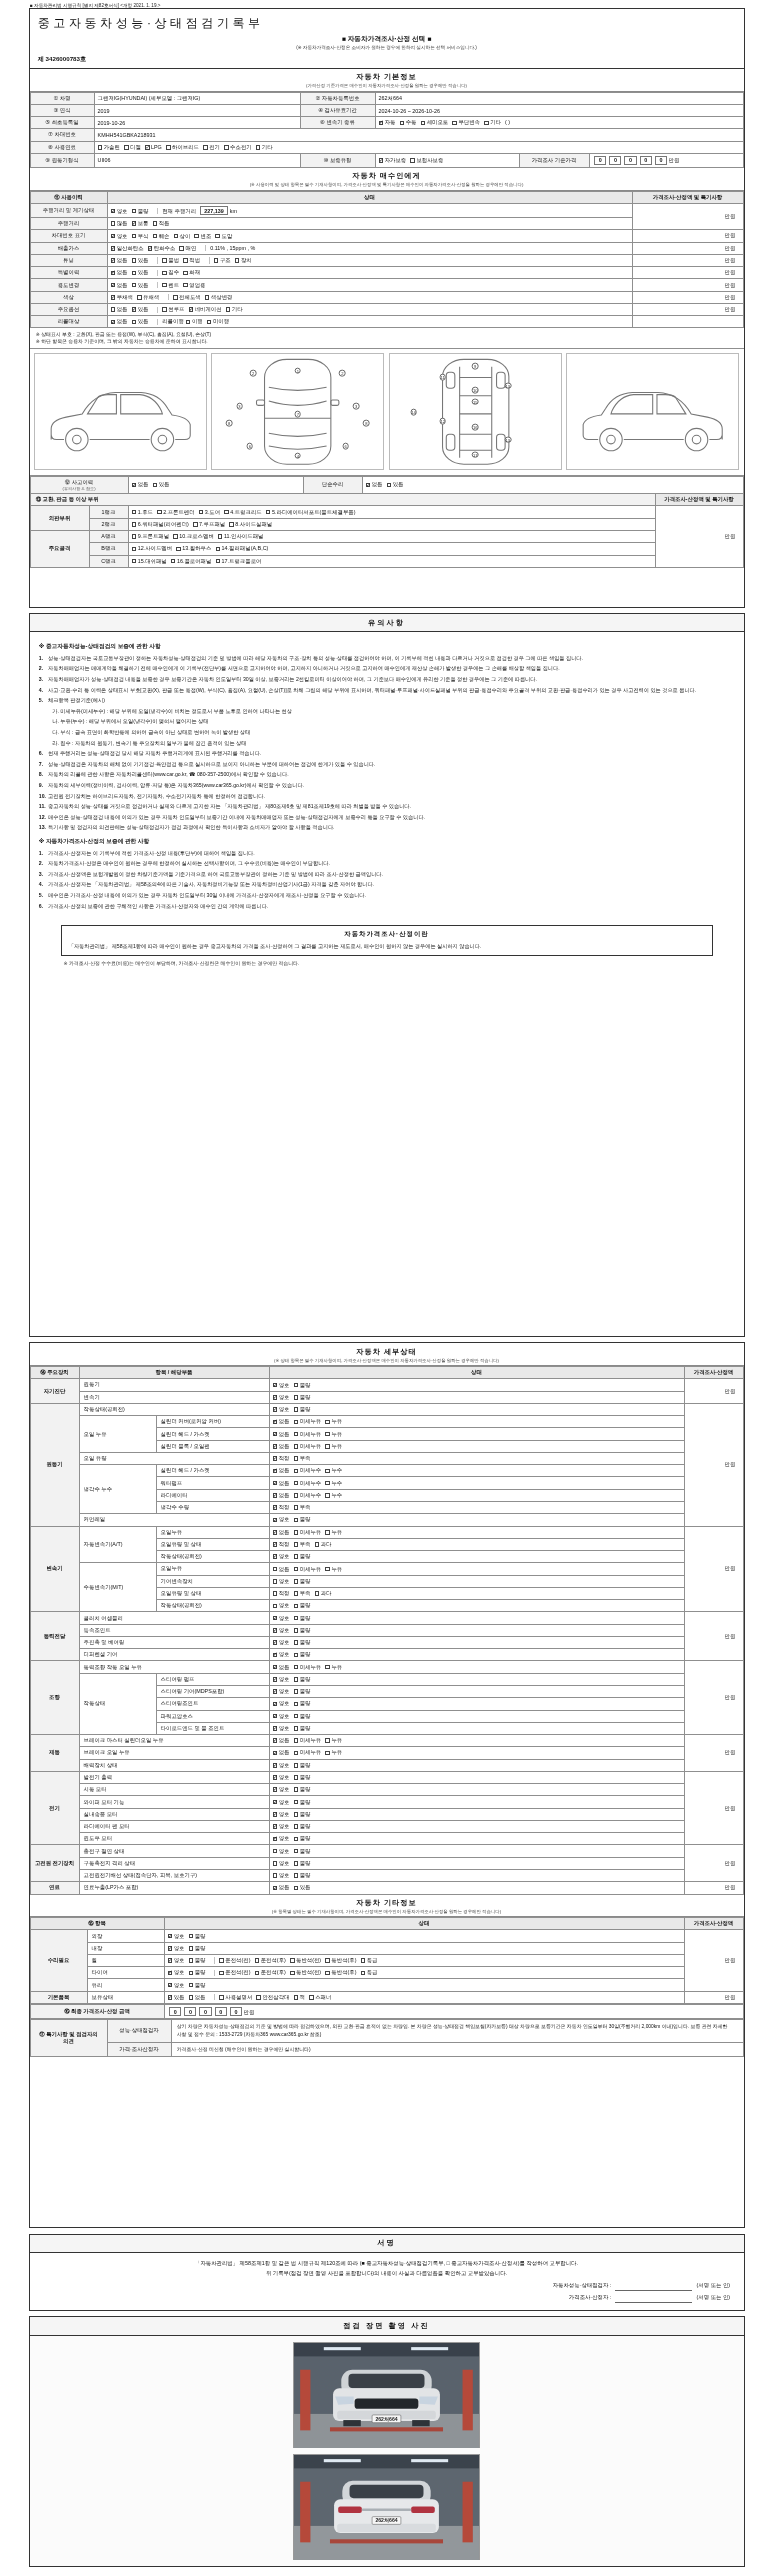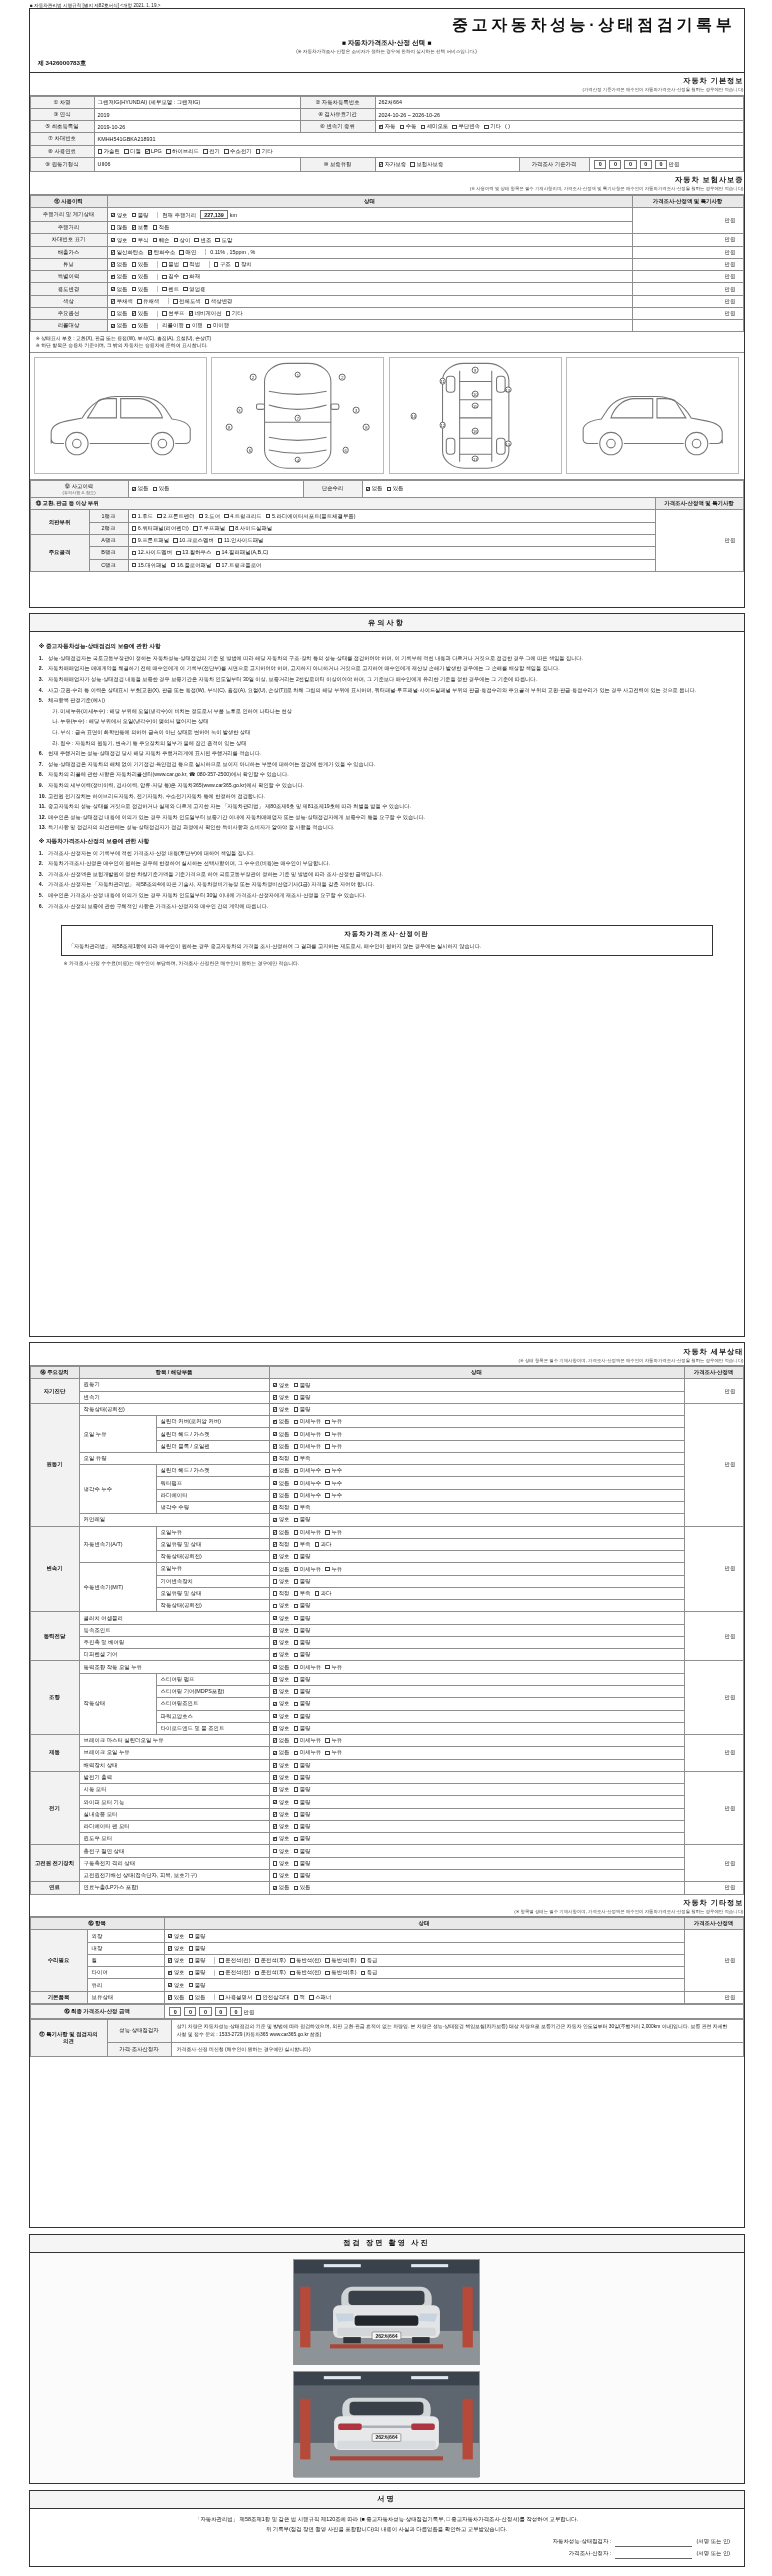--- a/index.html
+++ b/index.html
@@ -7,25 +7,25 @@
 body{width:773px;font-family:"Liberation Sans","DejaVu Sans",sans-serif;color:#111}
 .sheet{width:716px;margin:0 auto;padding-top:2.1px}
 .topline{display:flex;justify-content:space-between;font-size:4.6px;color:#222;padding:0.5px 1.5px}
 .blk{border:1px solid #333;margin-bottom:5.2px;background:#fff}
 #blk1{min-height:600px}
 #blk2{min-height:886px}
 #blk3{min-height:724px}
 #blk4{min-height:234px}
 #blk5{min-height:72px}
 .doc-header{padding:6.2px 8.2px 4.1px;border-bottom:1px solid #333}
-.doc-title{text-align:right;font-size:16px;font-weight:bold;letter-spacing:3.6px}
+.doc-title{text-align:left;font-size:12px;font-weight:normal;letter-spacing:3.6px}
 .doc-sub{text-align:center;font-size:6.7px;font-weight:bold;margin-top:2.6px}
 .doc-note{text-align:center;font-size:4.6px;color:#333;margin-top:1.5px}
 .doc-no{font-size:6.2px;font-weight:bold;margin-top:4.6px}
-.sec-head{text-align:right;padding:3.1px 0 2.6px;border-bottom:0.5px solid #8a8a8a;background:#fff}
+.sec-head{text-align:center;padding:3.1px 0 2.6px;border-bottom:0.5px solid #8a8a8a;background:#fff}
 .sec-head .t{font-size:7.2px;font-weight:bold;letter-spacing:1px}
 .sec-head .n{font-size:4.4px;color:#444;margin-top:1px}
 table{width:100%;border-collapse:collapse;table-layout:fixed}
 td{border:0.5px solid #8f8f8f;font-size:5.4px;padding:2.1px 3.1px;vertical-align:middle;word-break:keep-all}
 .thead td{background:#e9e9e9;text-align:center;font-weight:bold;padding:2.1px 1px}
 .lbl{background:#f2f2f2;text-align:center}
 .lbl-left{background:#f2f2f2;text-align:left;font-weight:bold;padding-left:5.2px}
 .grp{background:#f2f2f2;text-align:center;font-weight:bold}
 .itm{text-align:left;padding-left:4.1px}
 .val{text-align:left}
@@ -167,21 +167,21 @@
                 <span class="cbx"></span>
                 <span class="cbl">보험사보증</span>
               </span></td>
             <td class="lbl">가격조사 기준가격</td>
             <td class="val"><span class="valbox">0</span><span class="valbox">0</span><span class="valbox">0</span><span class="valbox">0</span><span class="valbox">0</span><span class="tx">만원</span></td>
           </tr>
         </tbody>
     </table>
 
     <div class="sec-head">
-      <div class="t">자동차 보험사보증</div>
+      <div class="t">자동차 매수인에게</div>
       <div class="n">(※ 사용이력 및 상태 항목은 필수 기재사항이며, 가격조사·산정액 및 특기사항은 매수인이 자동차가격조사·산정을 원하는 경우에만 적습니다)</div>
     </div>
     <table id="t-comp">
       <colgroup>
           <col style="width:77px">
           <col>
           <col style="width:111px">
         </colgroup>
       <tbody>
         <tr class="thead">
@@ -1292,20 +1292,40 @@
           <td class="rem">상기 차량은 자동차성능·상태점검의 기준 및 방법에 따라 점검하였으며, 외판 교환·판금 흔적이 없는 차량임. 본 차량은 성능·상태점검 책임보험(자가보증) 대상 차량으로 보증기간은 자동차 인도일부터 30일(주행거리 2,000km 이내)입니다. 보증 관련 자세한 사항 및 접수 문의 : 1533-2729 (자동차365 www.car365.go.kr 참조)</td>
         </tr>
         <tr>
           <td class="lbl">가격·조사산정자</td>
           <td class="rem">가격조사·산정 미신청 (매수인이 원하는 경우에만 실시합니다)</td>
         </tr>
       </tbody>
     </table>
   </div>
 
+  <div class="blk" id="blk5">
+    <div class="bar">서명</div>
+    <div class="sig-body">
+      <div class="sig-line">「자동차관리법」 제58조제1항 및 같은 법 시행규칙 제120조에 따라 (■ 중고자동차성능·상태점검기록부, □ 중고자동차가격조사·산정서)를 작성하여 교부합니다.</div>
+      <div class="sig-line">위 기록부(점검 장면 촬영 사진을 포함합니다)의 내용이 사실과 다름없음을 확인하고 교부받았습니다.</div>
+      <div id="sig-rows">
+          <div class="sig-row">
+            <span>자동차성능·상태점검자 :</span>
+            <span class="sig-blank"></span>
+            <span>(서명 또는 인)</span>
+          </div>
+          <div class="sig-row">
+            <span>가격조사·산정자 :</span>
+            <span class="sig-blank"></span>
+            <span>(서명 또는 인)</span>
+          </div>
+        </div>
+    </div>
+  </div>
+
   <div class="blk" id="blk4">
     <div class="bar">점검 장면 촬영 사진</div>
     <div class="photos-body">
       <div class="photo">
         <svg viewBox="0 0 360 205">
           <rect width="360" height="205" fill="#59626c"></rect>
           <rect width="360" height="26" fill="#39414b"></rect>
           <rect x="58" y="8" width="72" height="6" fill="#dfe9f2"></rect>
           <rect x="228" y="8" width="72" height="6" fill="#dfe9f2"></rect>
           <rect y="138" width="360" height="67" fill="#8e9397"></rect>
@@ -1342,34 +1362,14 @@
           <rect x="132" y="104" width="96" height="5" rx="2" fill="#aab0b5"></rect>
           <rect x="84" y="134" width="192" height="16" rx="5" fill="#d8dbde"></rect>
           <rect x="152" y="120" width="56" height="15" rx="2" fill="#f6f6f6" stroke="#555"></rect>
           <text x="180" y="131" text-anchor="middle" font-size="10" font-weight="bold" fill="#222">262처664</text>
           <rect x="70" y="164" width="220" height="8" fill="#a8463a"></rect>
         </svg>
       </div>
     </div>
   </div>
 
-  <div class="blk" id="blk5">
-    <div class="bar">서명</div>
-    <div class="sig-body">
-      <div class="sig-line">「자동차관리법」 제58조제1항 및 같은 법 시행규칙 제120조에 따라 (■ 중고자동차성능·상태점검기록부, □ 중고자동차가격조사·산정서)를 작성하여 교부합니다.</div>
-      <div class="sig-line">위 기록부(점검 장면 촬영 사진을 포함합니다)의 내용이 사실과 다름없음을 확인하고 교부받았습니다.</div>
-      <div id="sig-rows">
-          <div class="sig-row">
-            <span>자동차성능·상태점검자 :</span>
-            <span class="sig-blank"></span>
-            <span>(서명 또는 인)</span>
-          </div>
-          <div class="sig-row">
-            <span>가격조사·산정자 :</span>
-            <span class="sig-blank"></span>
-            <span>(서명 또는 인)</span>
-          </div>
-        </div>
-    </div>
-  </div>
-
 </div>
 
 
 </body></html>

